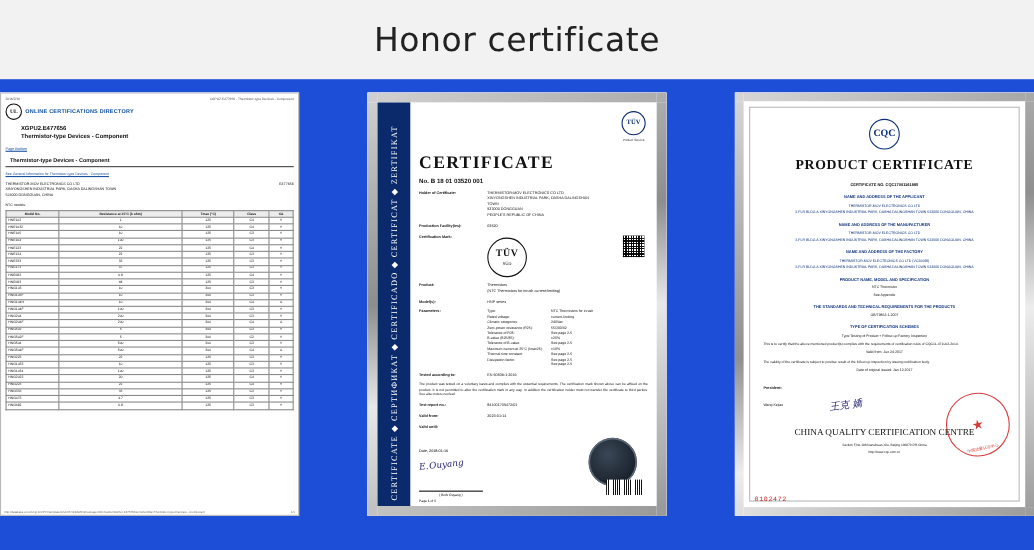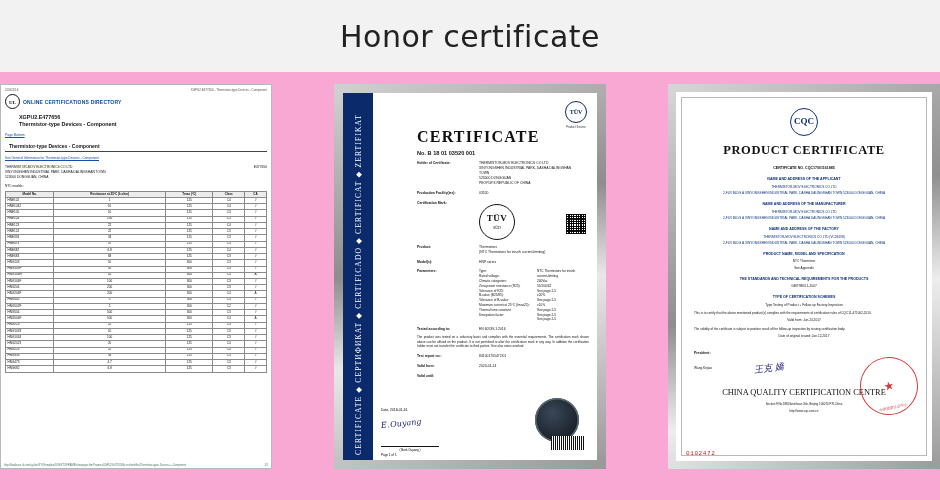--- a/index.html
+++ b/index.html
@@ -6,21 +6,21 @@
     margin: 0;
     padding: 0;
     background: #ffffff;
     font-family: "Liberation Sans", sans-serif;
   }
   #page {
     position: relative;
     width: 940px;
     height: 500px;
     overflow: hidden;
-    background: #f9a8d4;
+    background: #1d4ed8;
   }
   
   .banner {
     height: 72px;
     background: #f2f2f2;
     display: flex;
     align-items: center;
     justify-content: center;
   }
   .banner-title {
@@ -199,25 +199,24 @@
     transform-origin: left top;
     left: 11px;
     top: 362px;
     font-size: 7.6px;
     letter-spacing: 1.1px;
     font-family: "Liberation Serif", serif;
   }
   .tuv-body {
     position: absolute;
     left: 30px; right: 0; top: 0; bottom: 0;
-    padding: 11px 8px 4px 8px;
+    padding: 23px 8px 4px 8px;
     box-sizing: border-box;
     font-size: 3.4px;
     color: #111;
-    margin-left: 36px;
   }
   .tuv-logo-box {
     position: absolute;
     right: 10px; top: 8px;
     text-align: center;
   }
   .tuv-logo-circ {
     width: 20px; height: 20px;
     border-radius: 50%;
     border: 1.4px solid #0a2a6b;

